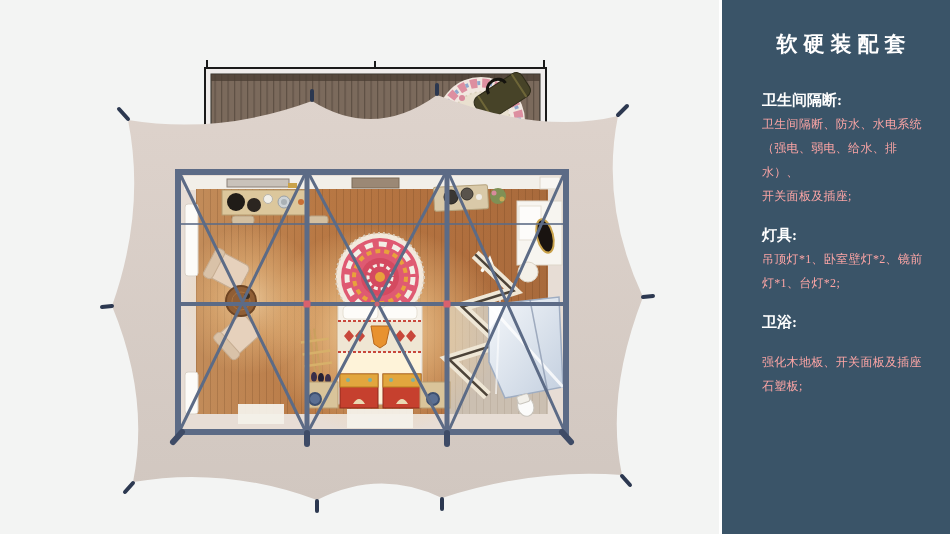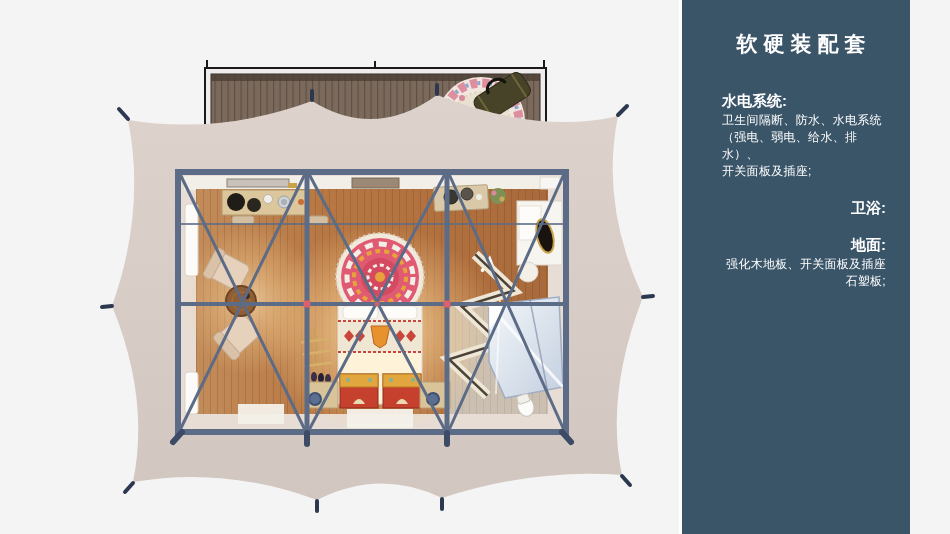--- a/index.html
+++ b/index.html
@@ -1,29 +1,29 @@
 <!DOCTYPE html>
 <html style="--page-bg: #f3f4f3; --sidebar-bg: #3a5468; --sidebar-text: #ffffff; --tent-canvas: #d9cec7; --steel-frame: #5c6b86; --wood-floor: #b87844; --deck-wood: #7b6a5c; --wall: #e7ddd5; --chest-red: #c6402e; --stake-navy: #2c3850;"><head>
 <meta charset="utf-8">
 <style>
   html,body{margin:0;padding:0;}
   .page{position:relative;width:950px;height:534px;overflow:hidden;
         font-family:"Liberation Sans",sans-serif;background:var(--page-bg,#f3f4f3);}
   .render-area{position:absolute;left:0;top:0;width:719px;height:534px;}
-  .sidebar{position:absolute;left:679px;top:0;width:231px;height:534px;
+  .sidebar{position:absolute;left:719px;top:0;width:231px;height:534px;
            box-sizing:border-box;background:var(--sidebar-bg,#3a5468);
            border-left:3px solid #ffffff;
-           padding:30px 24px 0 40px;color:var(--sidebar-text,#fff);}
+           padding:30px 24px 0 40px;color:var(--sidebar-text,#fff);font-family:Liberation Serif, serif;}
   .sidebar h1{font-size:21px;font-weight:700;letter-spacing:6px;text-align:center;
               margin:0 0 33px 0;line-height:28px;white-space:nowrap;}
   .spec-section{margin-bottom:18px;}
-  .spec-section.extra-gap{margin-top:8px;text-align:right;}
+  .spec-section.extra-gap{margin-top:8px;}
   .spec-section h2{font-size:15px;font-weight:700;line-height:19px;margin:0 0 2px 0;}
-  .spec-section p{font-size:12px;line-height:17px;margin:0;white-space:pre-line;
-                  color:#ffffff;letter-spacing:.3px;}
+  .spec-section p{font-size:12px;line-height:24px;margin:0;white-space:pre-line;
+                  color:#fca5a5;letter-spacing:.3px;}
 </style>
 </head>
 <body>
 
 <div class="page">
 
   <div class="render-area">
     <svg width="719" height="534" viewBox="0 0 719 534">
       <defs>
         <pattern id="deckP" width="6.5" height="14" patternUnits="userSpaceOnUse">
@@ -254,34 +254,38 @@
           <path d="M562,432 L571,442"></path>
         </g>
       </g>
     </svg>
   </div>
 
   <aside class="sidebar">
     <h1>软硬装配套</h1>
 
     <section class="spec-section">
-      <h2>水电系统:</h2>
+      <h2>卫生间隔断:</h2>
       <p>卫生间隔断、防水、水电系统
 （强电、弱电、给水、排水）、
 开关面板及插座;</p>
     </section>
 
     <section class="spec-section">
     </section>
 
+    <section class="spec-section">
+      <h2>灯具:</h2>
+      <p>吊顶灯*1、卧室壁灯*2、镜前
+灯*1、台灯*2;</p>
+    </section>
 
     <section class="spec-section extra-gap">
       <h2>卫浴:</h2>
     </section>
 
     <section class="spec-section extra-gap">
-      <h2>地面:</h2>
       <p>强化木地板、开关面板及插座
 石塑板;</p>
     </section>
   </aside>
 
 </div>
 
 </body></html>

